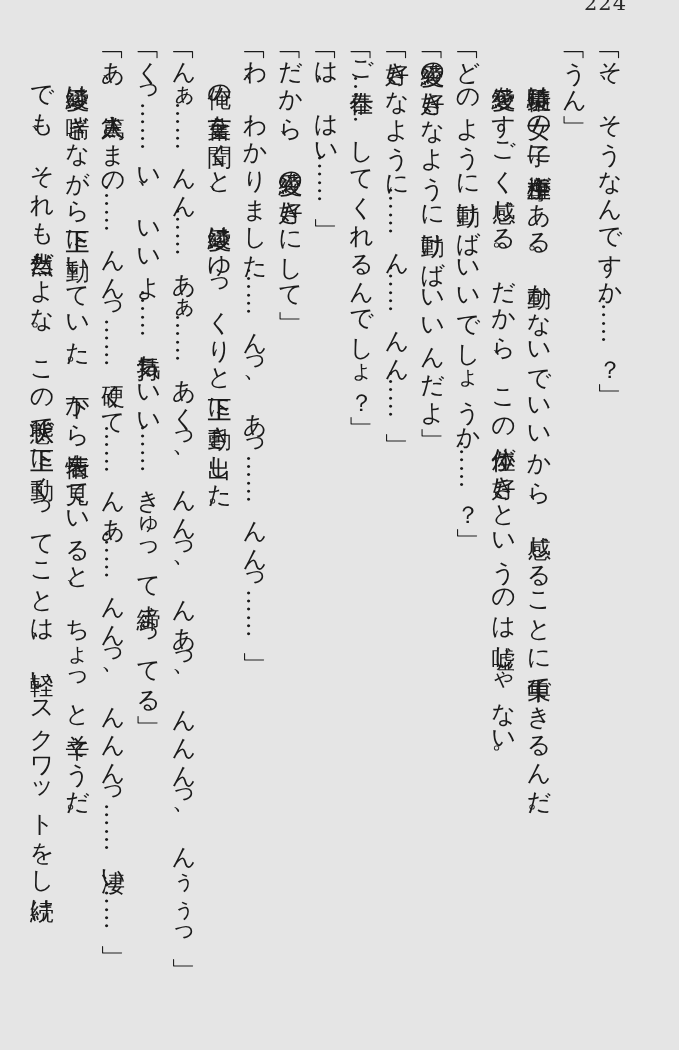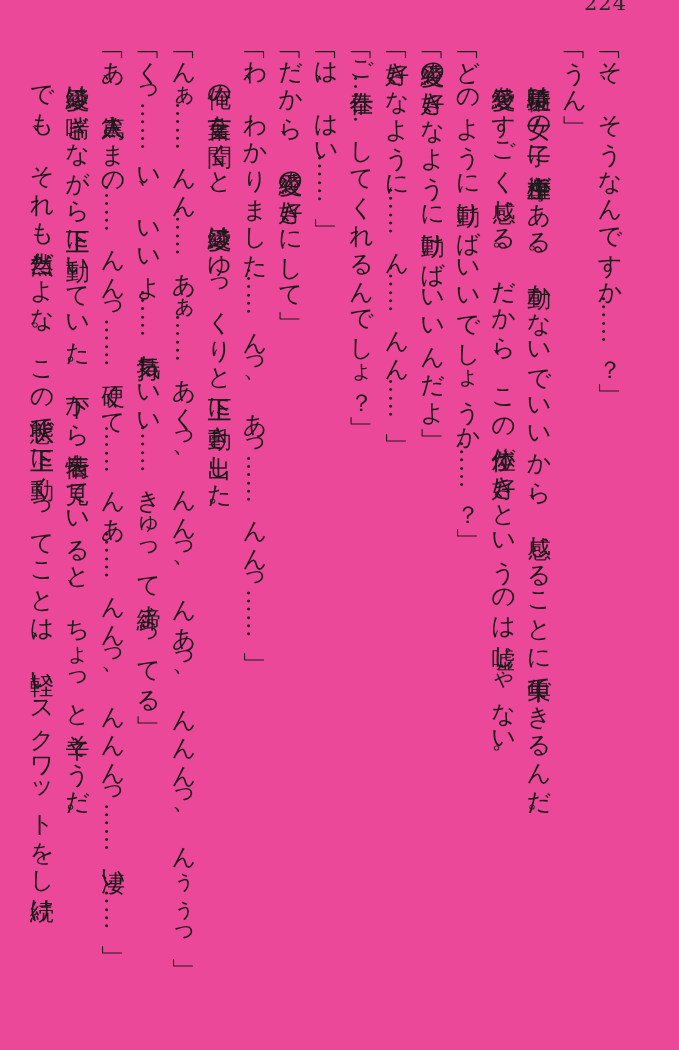--- a/index.html
+++ b/index.html
@@ -10,21 +10,21 @@
     width: 679px;
     height: 1050px;
     background: #fefefe;
     position: relative;
     overflow: hidden;
     font-family: "DejaVu Serif", "Liberation Serif", serif;
   }
   .book-page {
     position: absolute;
     inset: 0;
-    background: #ec4899;
+    background: #e5e5e5;
   }
   .page-number {
     position: absolute;
     top: -7px;
     left: 584px;
     font-size: 21px;
     color: #2a2a2a;
     letter-spacing: 1px;
     line-height: 1;
   }

